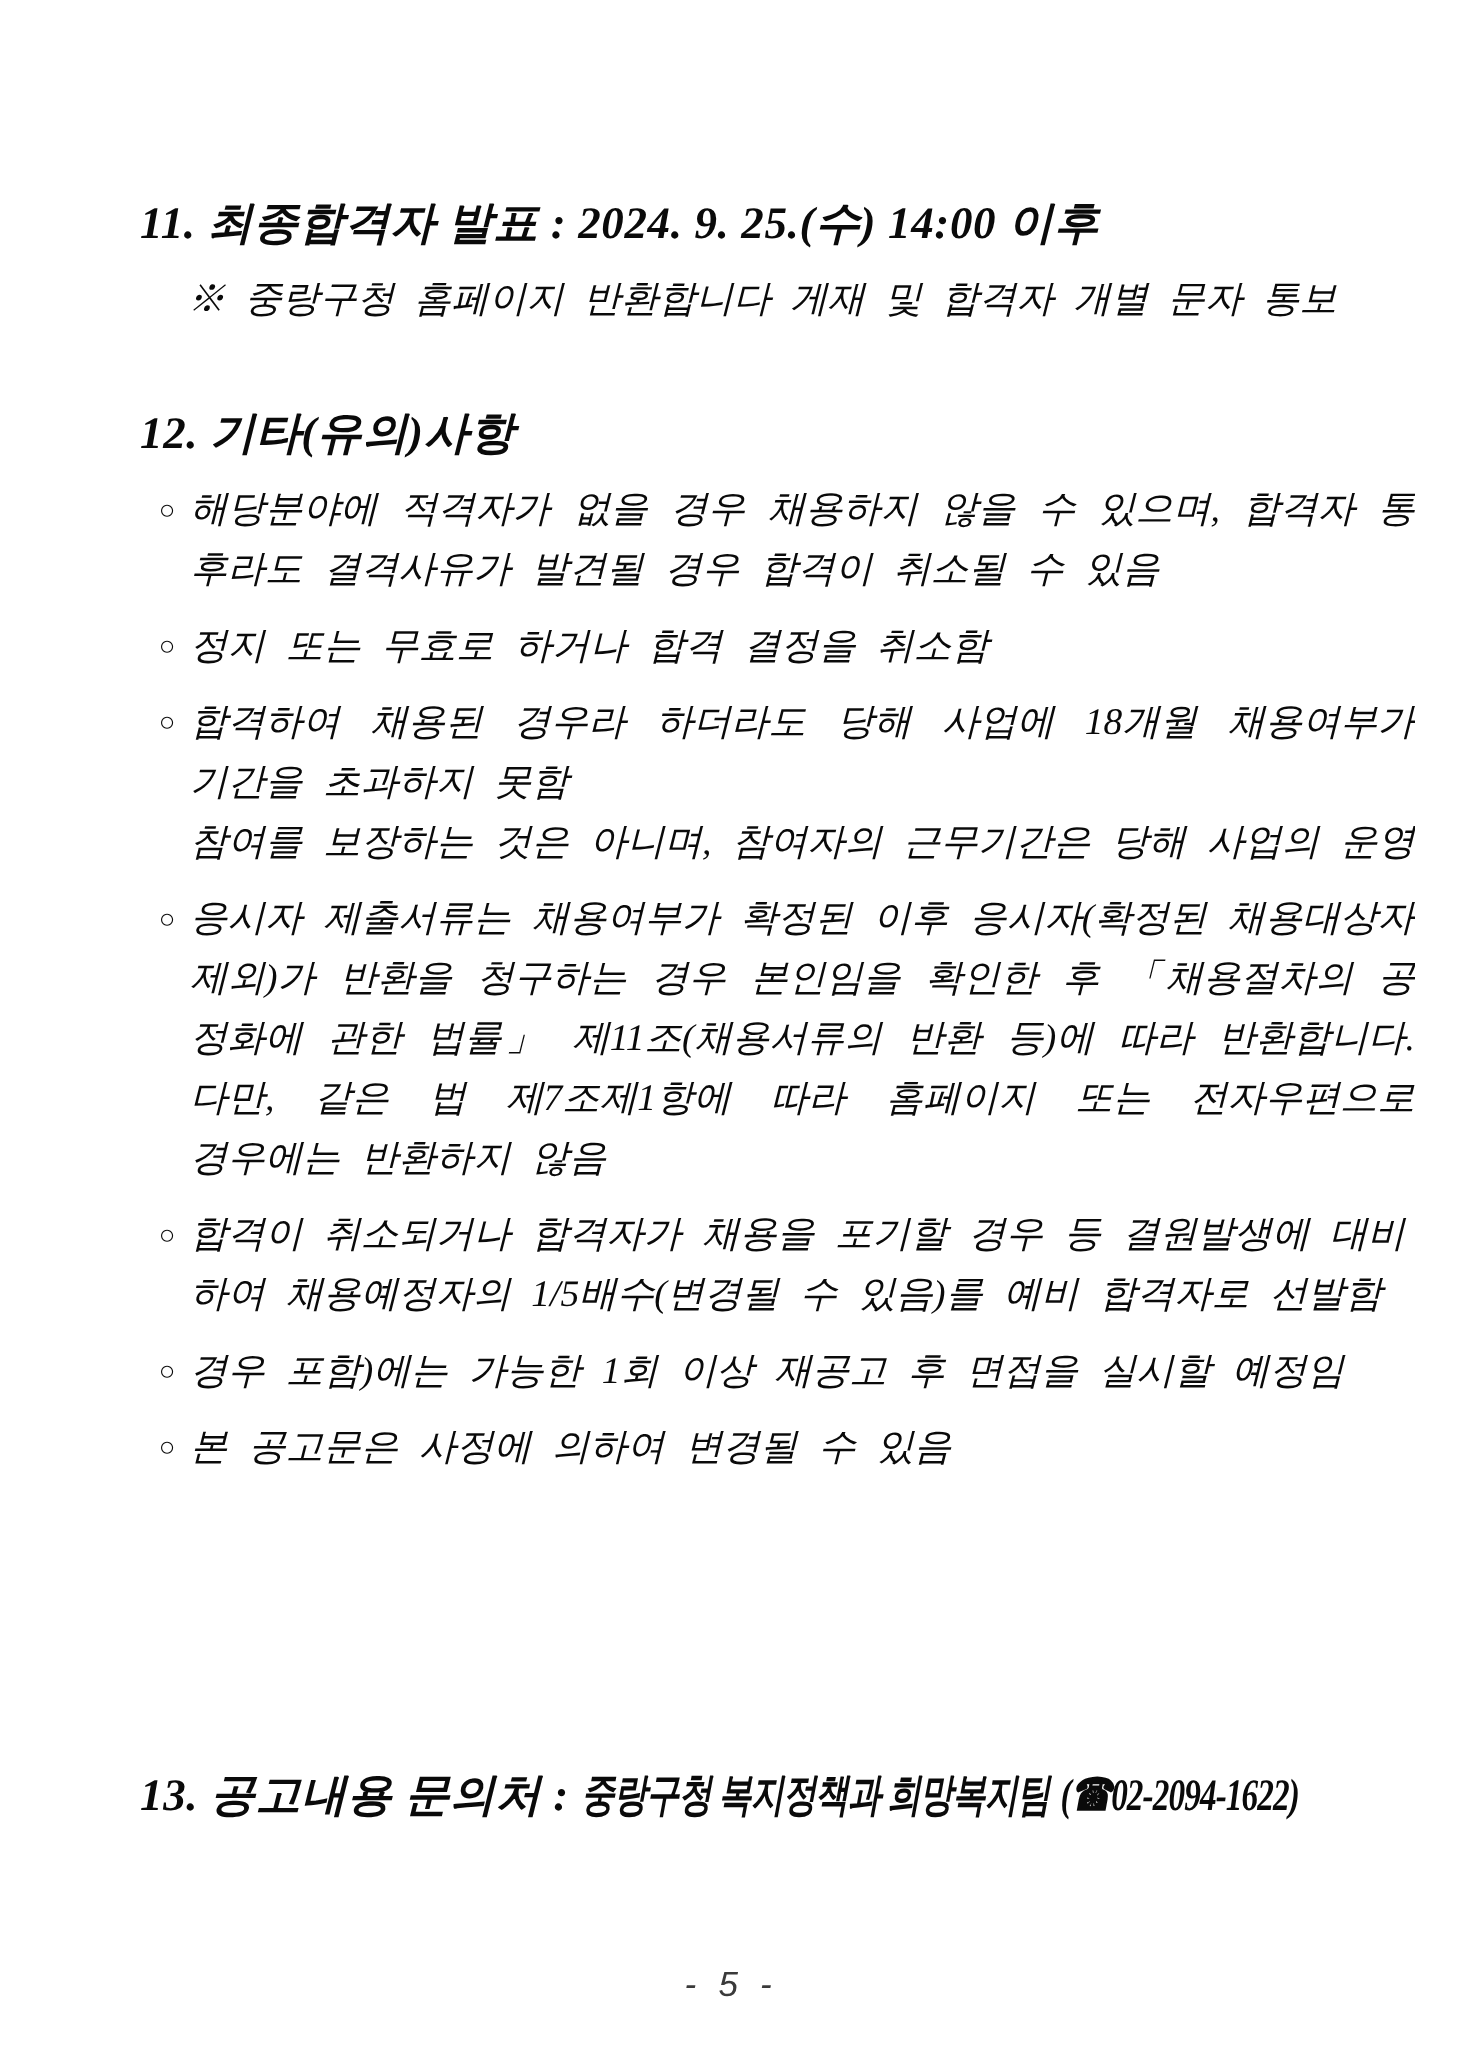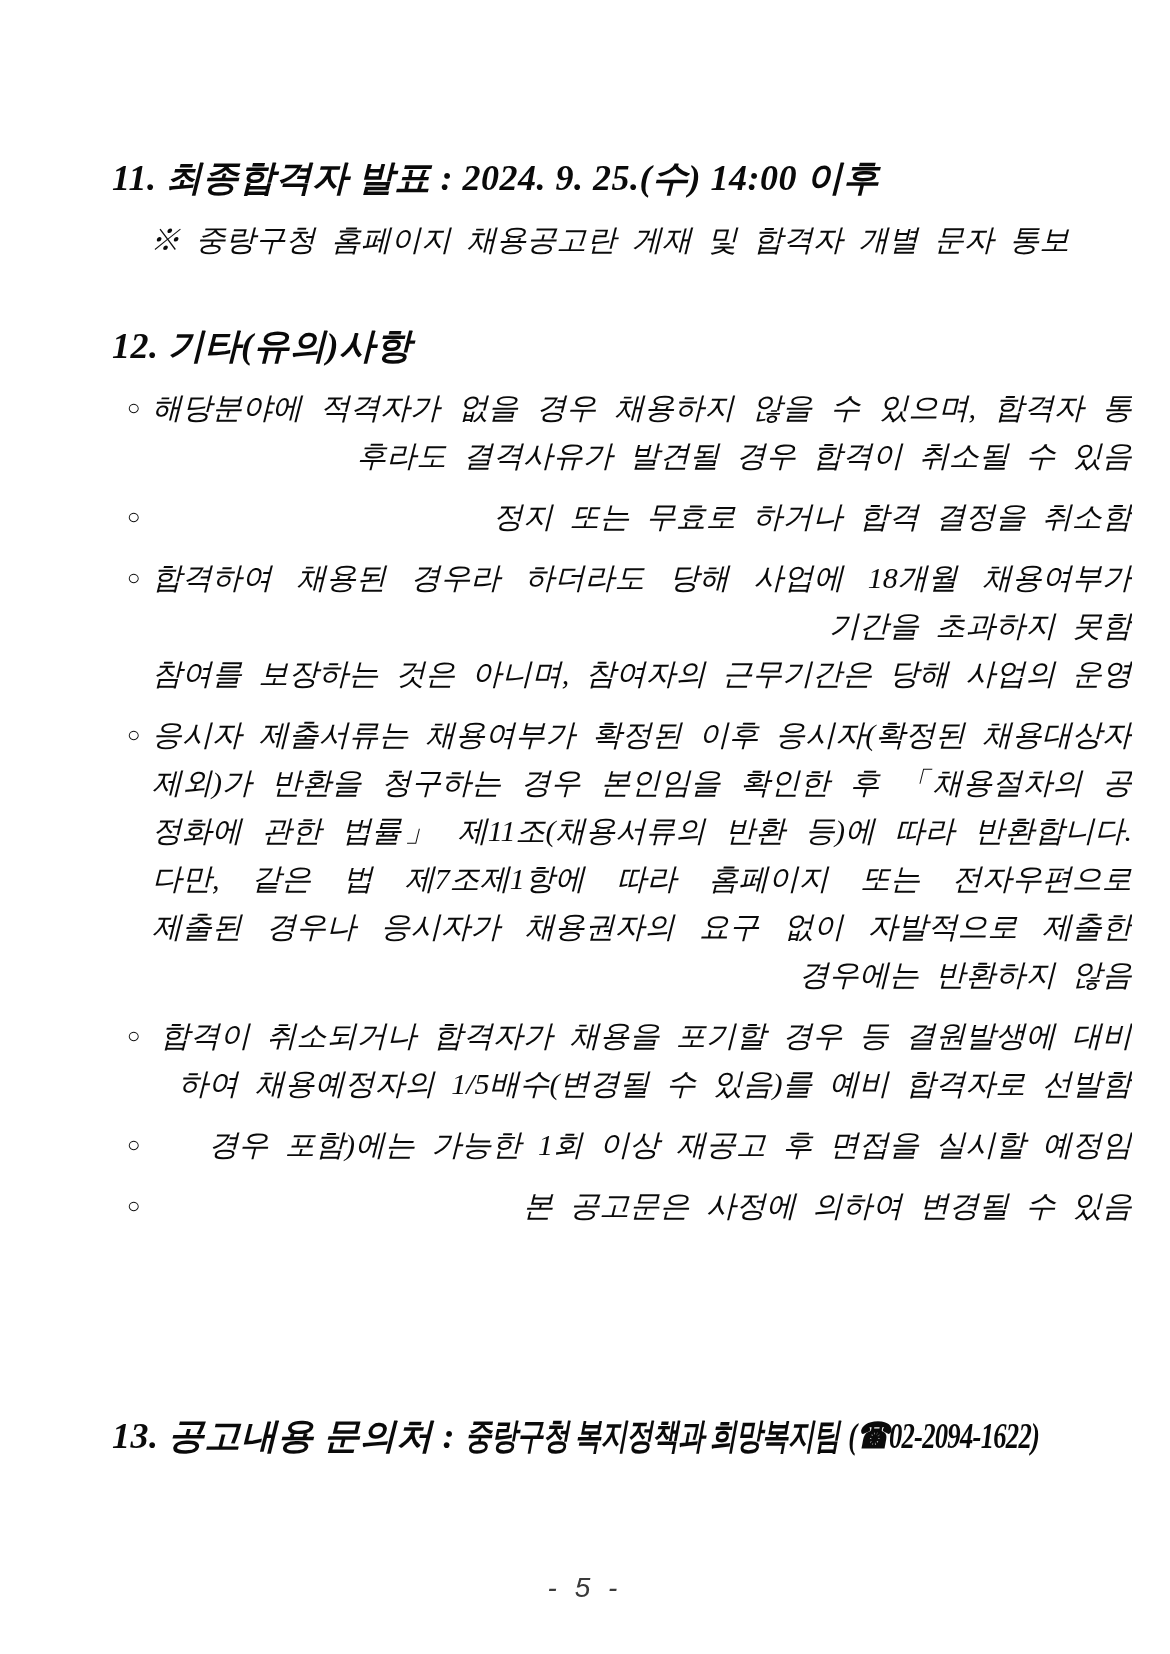--- a/index.html
+++ b/index.html
@@ -66,21 +66,21 @@
     line-height: 48px;
     font-size: 30px;
     word-spacing: 9px;
     overflow: hidden;
   }
   .jl {            
     text-align: justify;
     text-align-last: justify;
   }
   .pl {            
-    text-align: right;
+    text-align: left;
     white-space: nowrap;
   }
 
   .condensed {
     display: inline-block;
     transform: scaleX(0.74);
     transform-origin: 0 50%;
     letter-spacing: -1px;
     font-weight: bold;
   }
@@ -98,21 +98,21 @@
     color: #3a3a3a;
   }
 </style>
 </head>
 <body>
 
 <div class="page">
 
   <div class="heading" id="section11-heading">11. 최종합격자 발표 : 2024. 9. 25.(수) 14:00 이후</div>
 
-  <div class="note-line">※ 중랑구청 홈페이지 채용공고란 게재 및 합격자 개별 문자 통보</div>
+  <div class="note-line">※ 중랑구청 홈페이지 반환합니다 게재 및 합격자 개별 문자 통보</div>
 
   <div class="heading" id="section12-heading">12. 기타(유의)사항</div>
 
   <div class="bullet-list">
 
     <div class="bullet">
       <div class="bullet-marker">○</div>
       <div class="bullet-lines">
         <div class="b-line jl">해당분야에 적격자가 없을 경우 채용하지 않을 수 있으며, 합격자 통지</div>
         <div class="b-line pl">후라도 결격사유가 발견될 경우 합격이 취소될 수 있음</div>
@@ -135,21 +135,20 @@
       </div>
     </div>
 
     <div class="bullet">
       <div class="bullet-marker">○</div>
       <div class="bullet-lines">
         <div class="b-line jl">응시자 제출서류는 채용여부가 확정된 이후 응시자(확정된 채용대상자는</div>
         <div class="b-line jl">제외)가 반환을 청구하는 경우 본인임을 확인한 후 「채용절차의 공</div>
         <div class="b-line jl">정화에 관한 법률」 제11조(채용서류의 반환 등)에 따라 반환합니다.</div>
         <div class="b-line jl">다만, 같은 법 제7조제1항에 따라 홈페이지 또는 전자우편으로</div>
-        <div class="b-line jl">제출된 경우나 응시자가 채용권자의 요구 없이 자발적으로 제출한</div>
         <div class="b-line pl">경우에는 반환하지 않음</div>
       </div>
     </div>
 
     <div class="bullet">
       <div class="bullet-marker">○</div>
       <div class="bullet-lines">
         <div class="b-line pl">합격이 취소되거나 합격자가 채용을 포기할 경우 등 결원발생에 대비</div>
         <div class="b-line pl">하여 채용예정자의 1/5배수(변경될 수 있음)를 예비 합격자로 선발함</div>
       </div>

